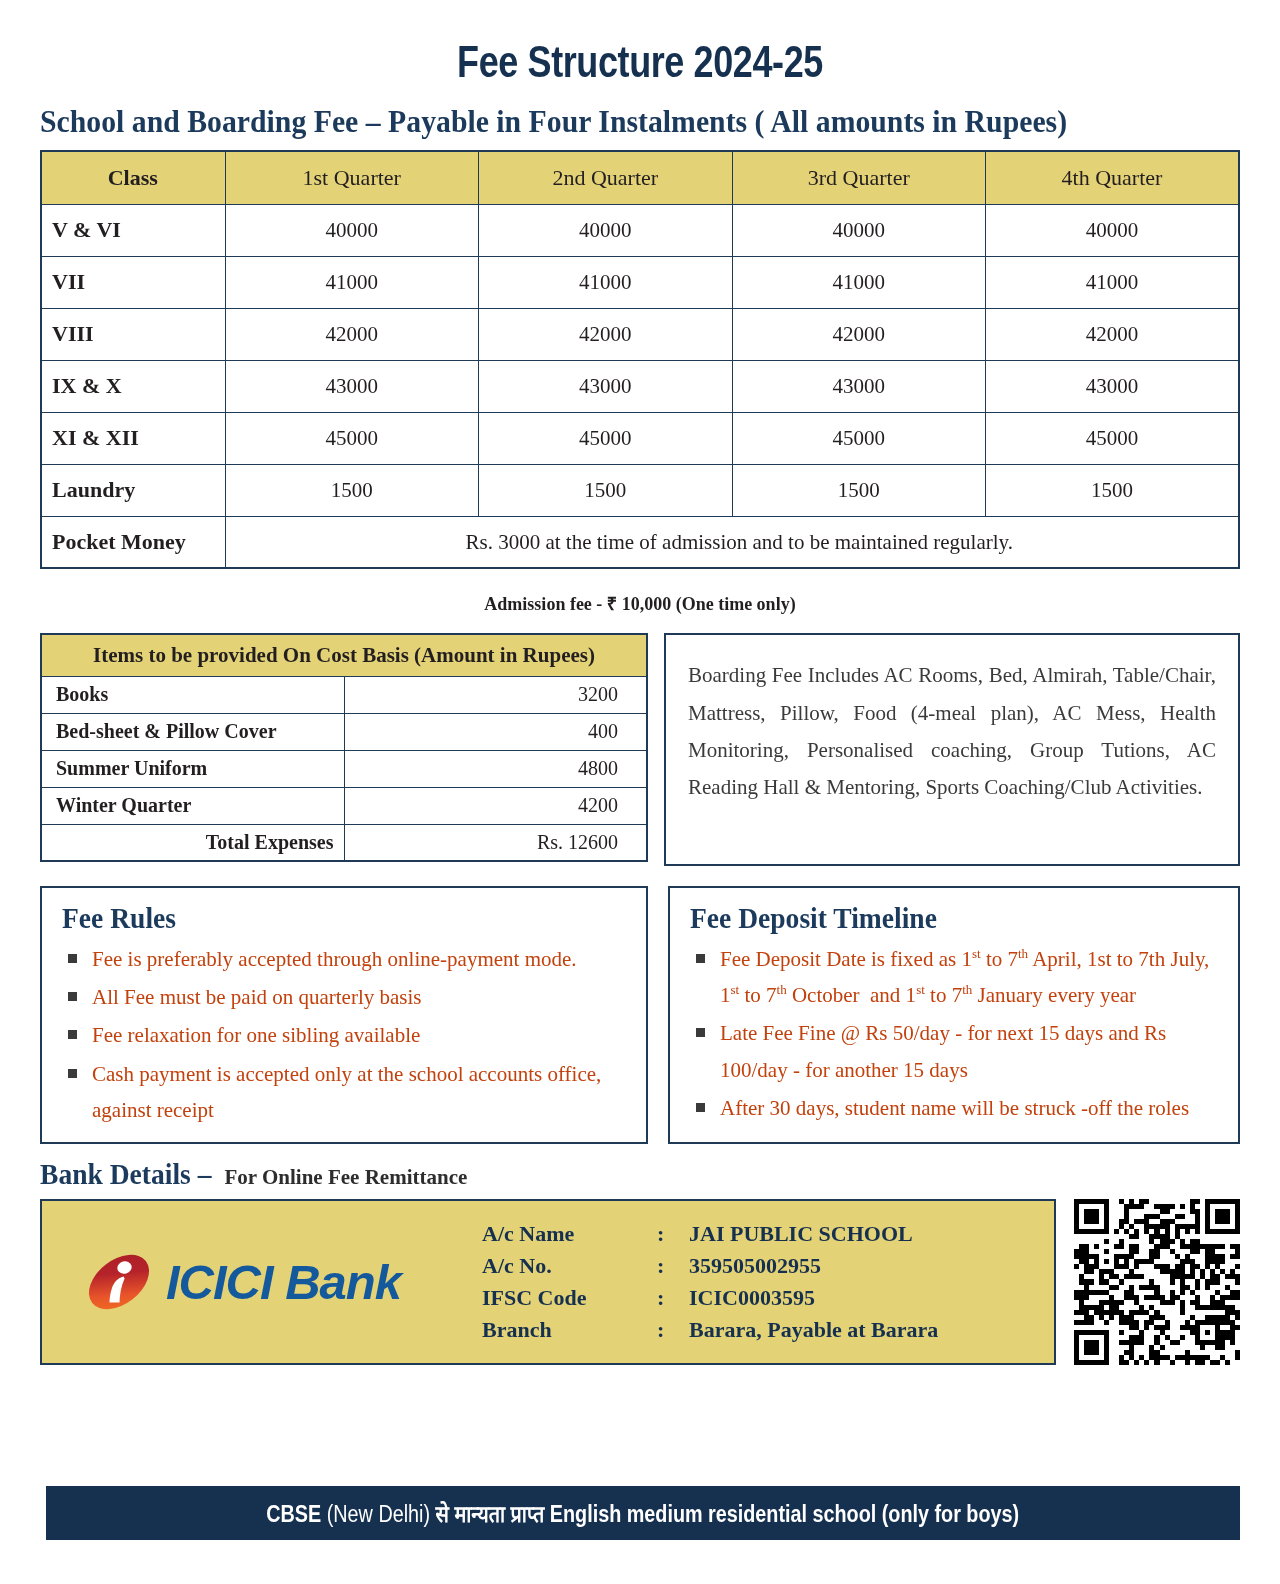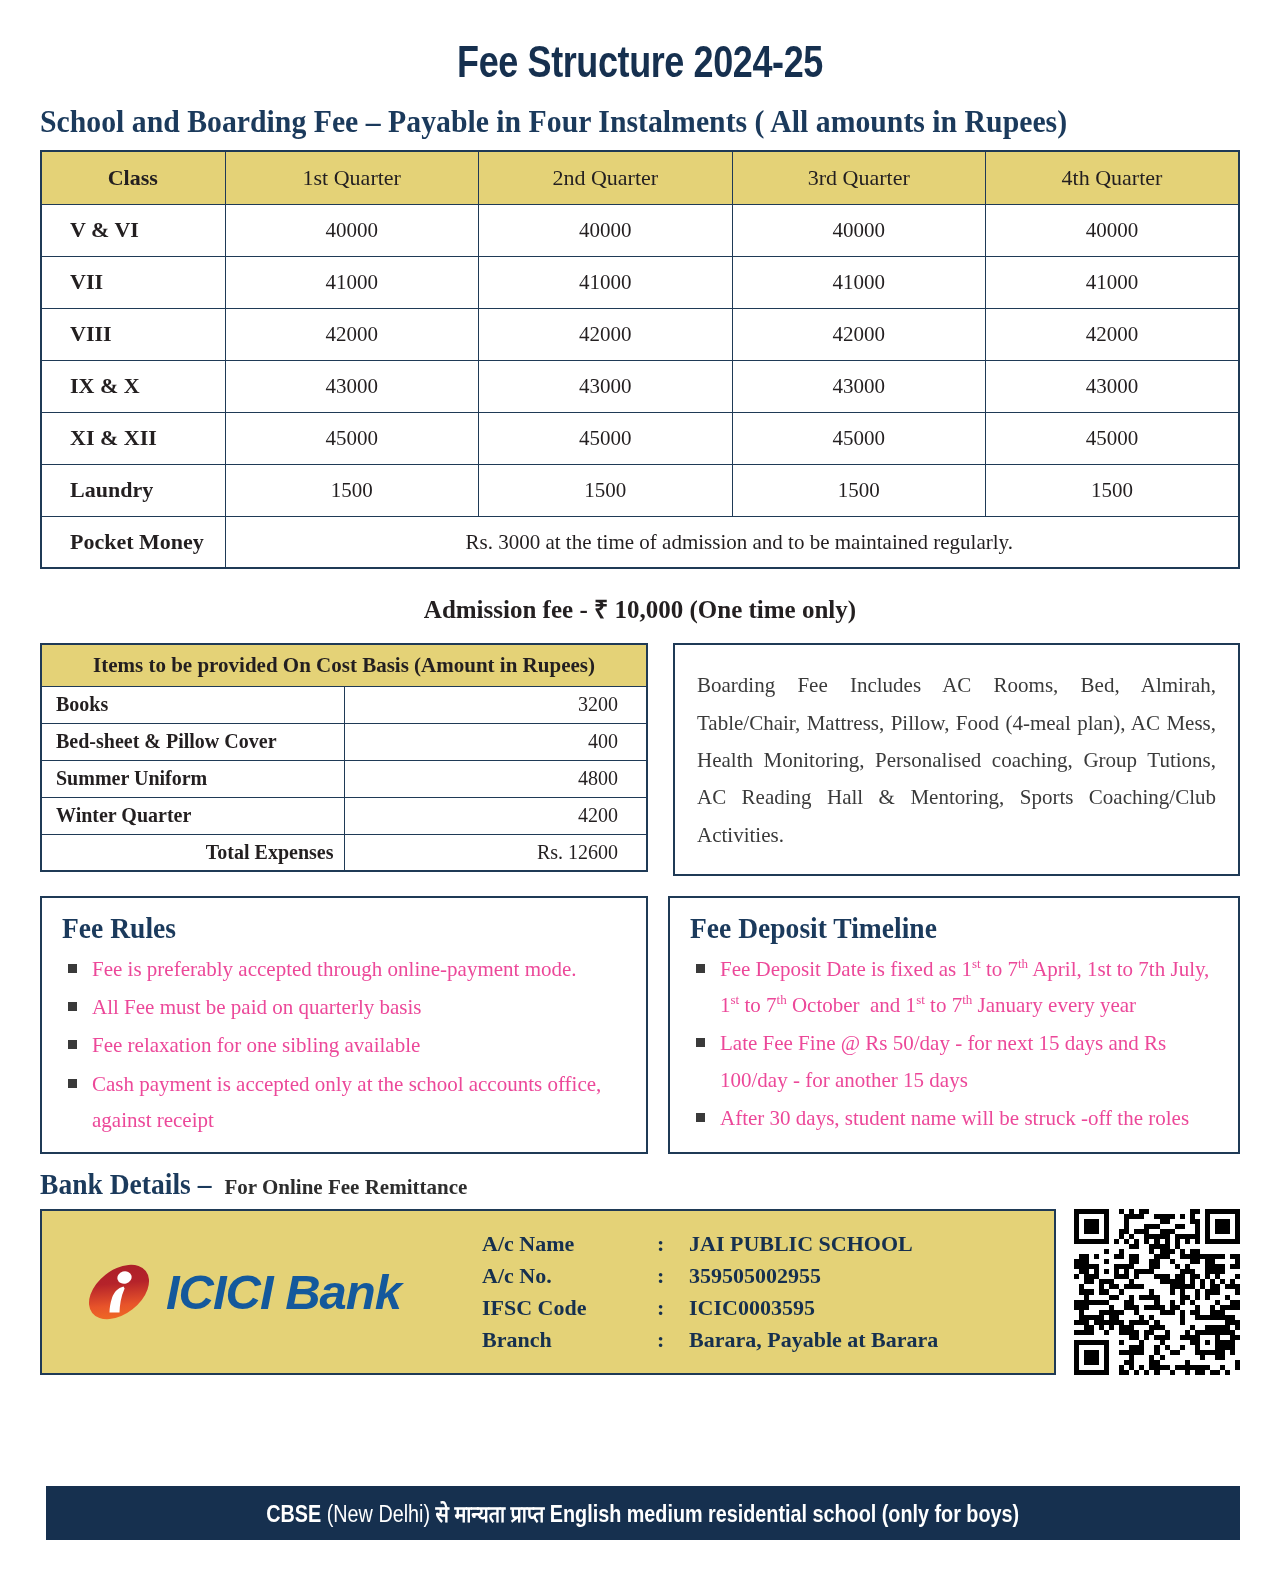--- a/index.html
+++ b/index.html
@@ -52,40 +52,40 @@
   .fee-table thead th {
     background:#e4d277;
     color:#231f20;
     font-weight:normal;
     font-size:22px;
     height:53px;
   }
   .fee-table td.class-cell,
   .fee-table th.class-head {
     text-align:left;
-    padding-left:28px;
+    padding-left:10px;
     font-weight:bold;
     font-size:22px;
     width:184px;
   }
   .fee-table th.class-head { text-align:center; padding-left:0; }
   .fee-table td.num { font-weight:normal; font-size:21px; }
   .pocket-cell { text-align:center; font-size:22px; padding-left:16px; }
 
   
   .admission {
     text-align:center;
     font-weight:bold;
-    font-size:25px;
+    font-size:18px;
     margin:22px 0 18px 0;
     color:#231f20;
   }
 
   
-  .mid-row { display:flex; gap:25px; align-items:flex-start; }
+  .mid-row { display:flex; gap:16px; align-items:flex-start; }
   .cost-wrap { width:608px; }
   .cost-table { border:2px solid #1f3a56; table-layout:fixed; }
   .cost-table th, .cost-table td {
     border:1.5px solid #1f3a56;
     height:37px;
     font-size:20px;
     vertical-align:middle;
   }
   .cost-table .cost-head {
     background:#e4d277;
@@ -126,21 +126,21 @@
     font-family:"Liberation Serif", serif;
     transform:scaleX(0.95);
     transform-origin:left center;
   }
   .panel ul { list-style:none; margin:0; padding:0; }
   .panel li {
     position:relative;
     padding-left:30px;
     font-size:21px;
     line-height:1.72;
-    color:#ec4899;
+    color:#c2410c;
     margin-bottom:2px;
   }
   .panel li::before {
     content:"";
     position:absolute;
     left:6px; top:13px;
     width:9px; height:9px;
     background:#3a3a3a;
   }
   sup { font-size:0.62em; vertical-align:super; line-height:0; }

